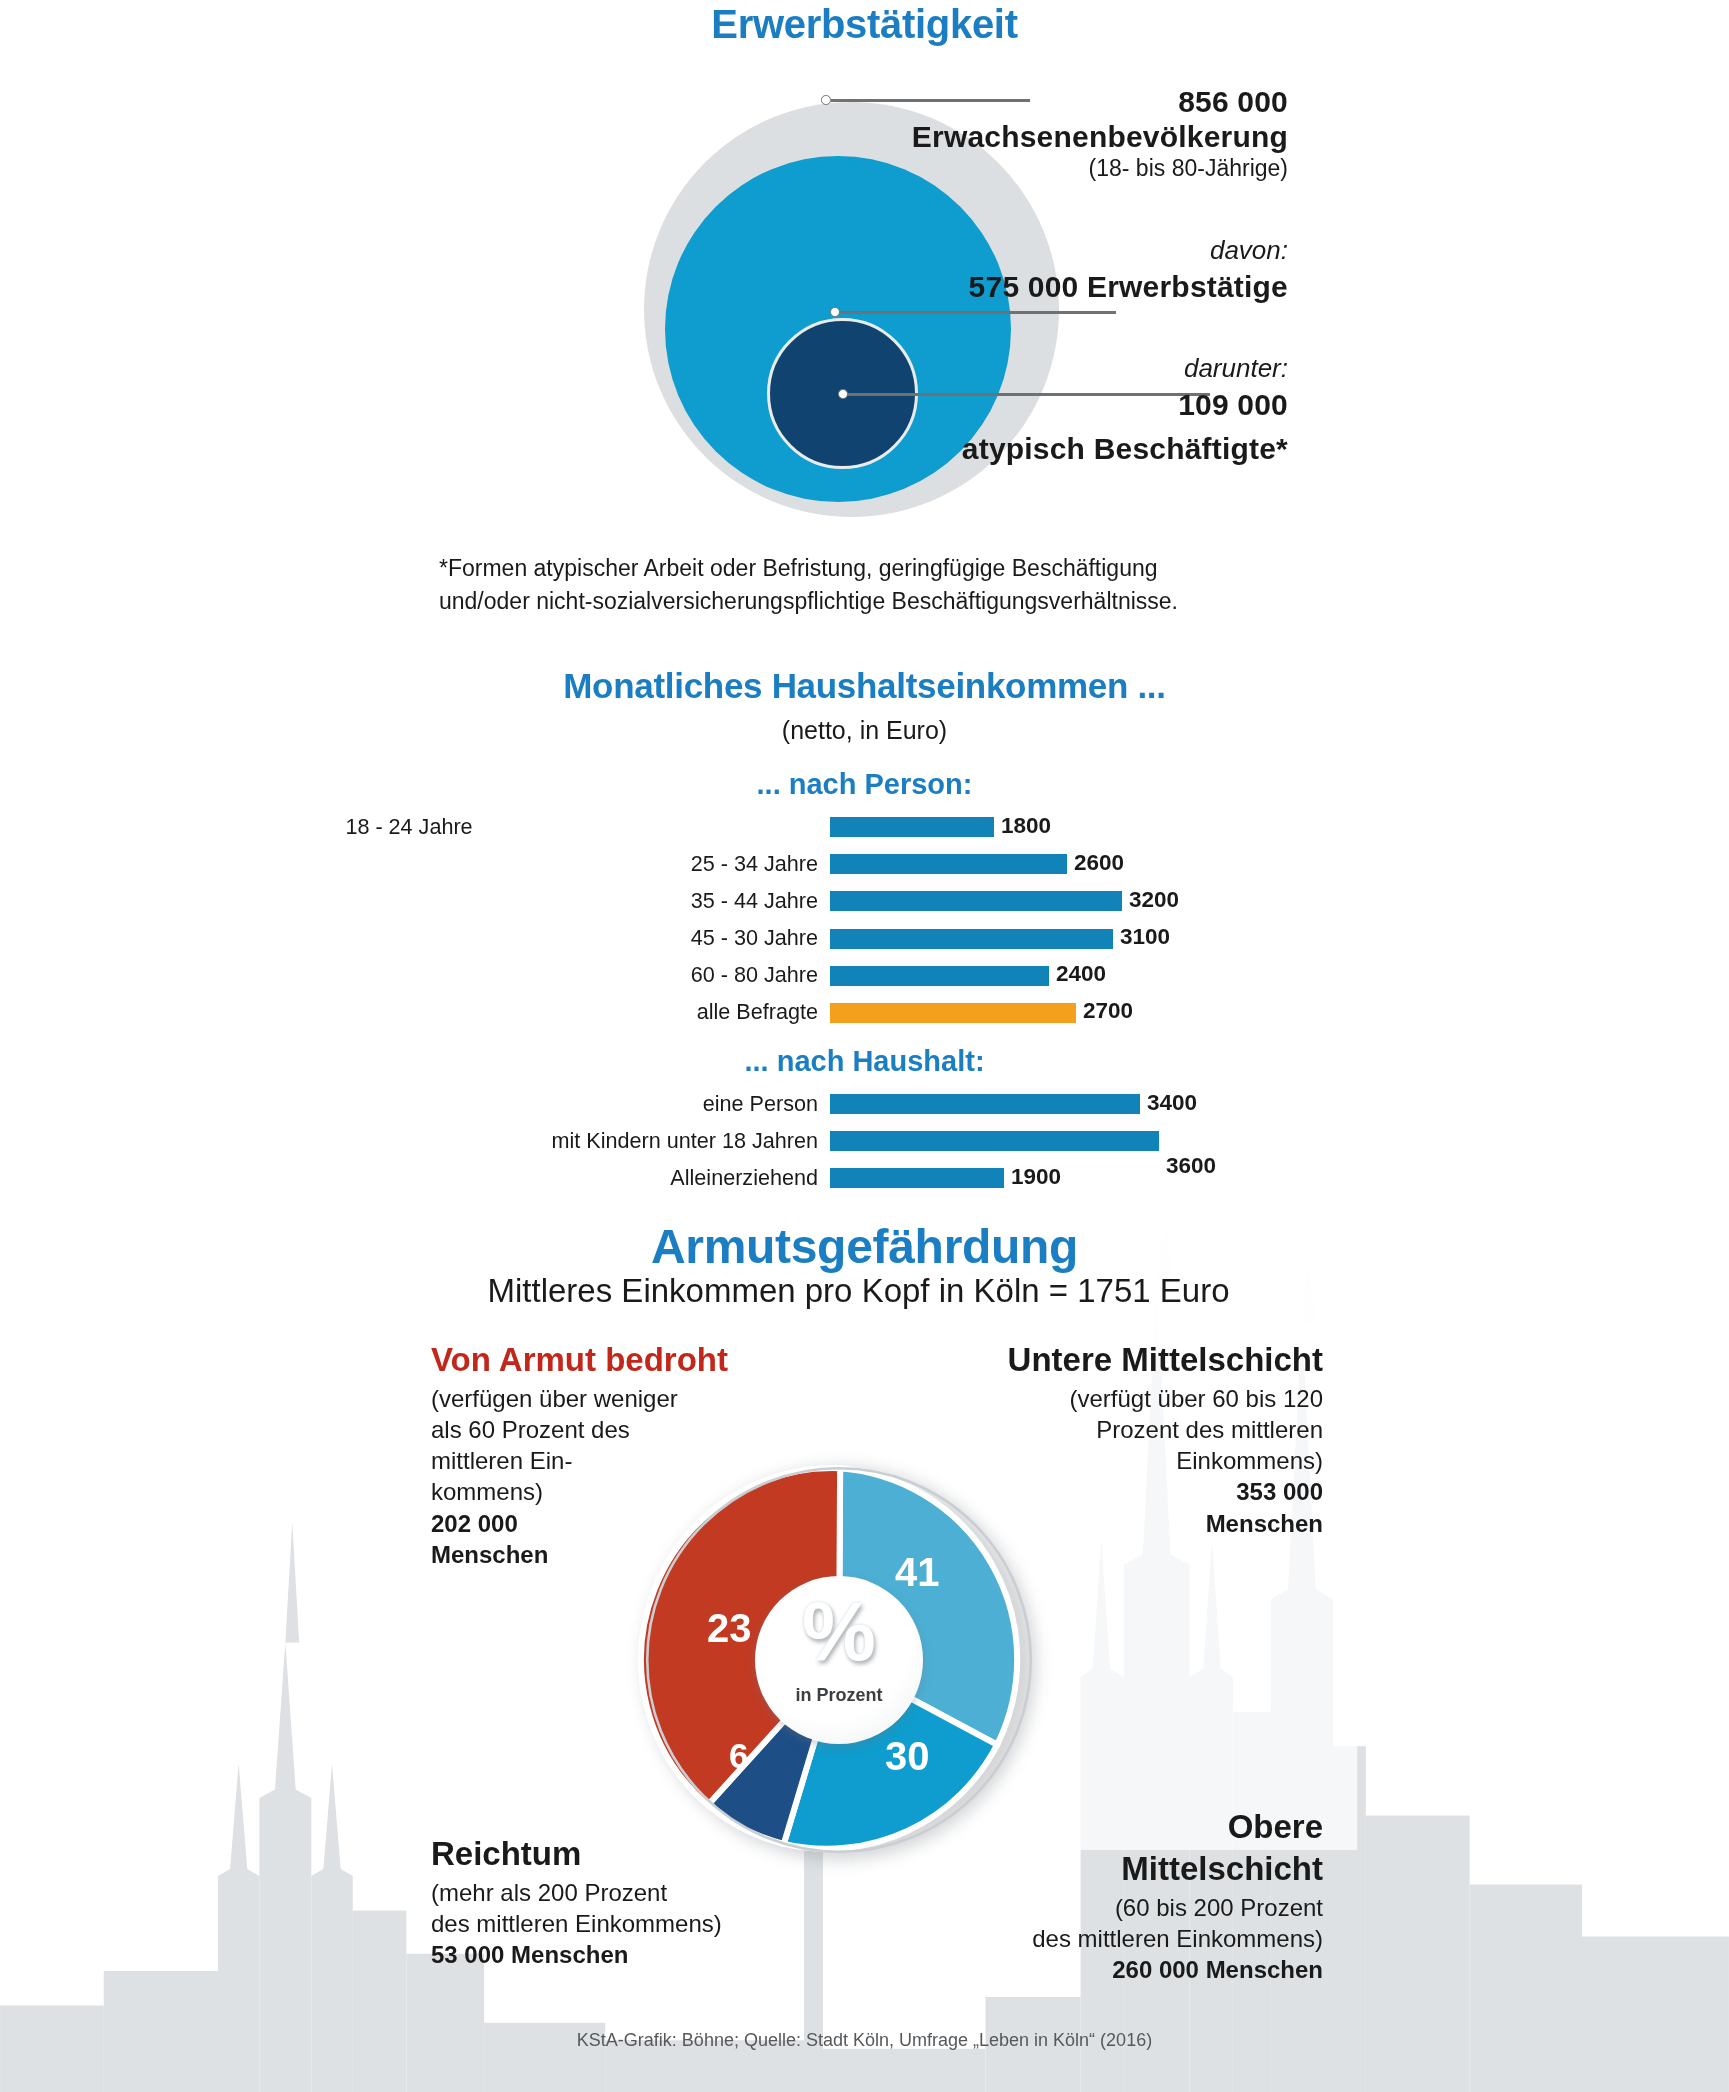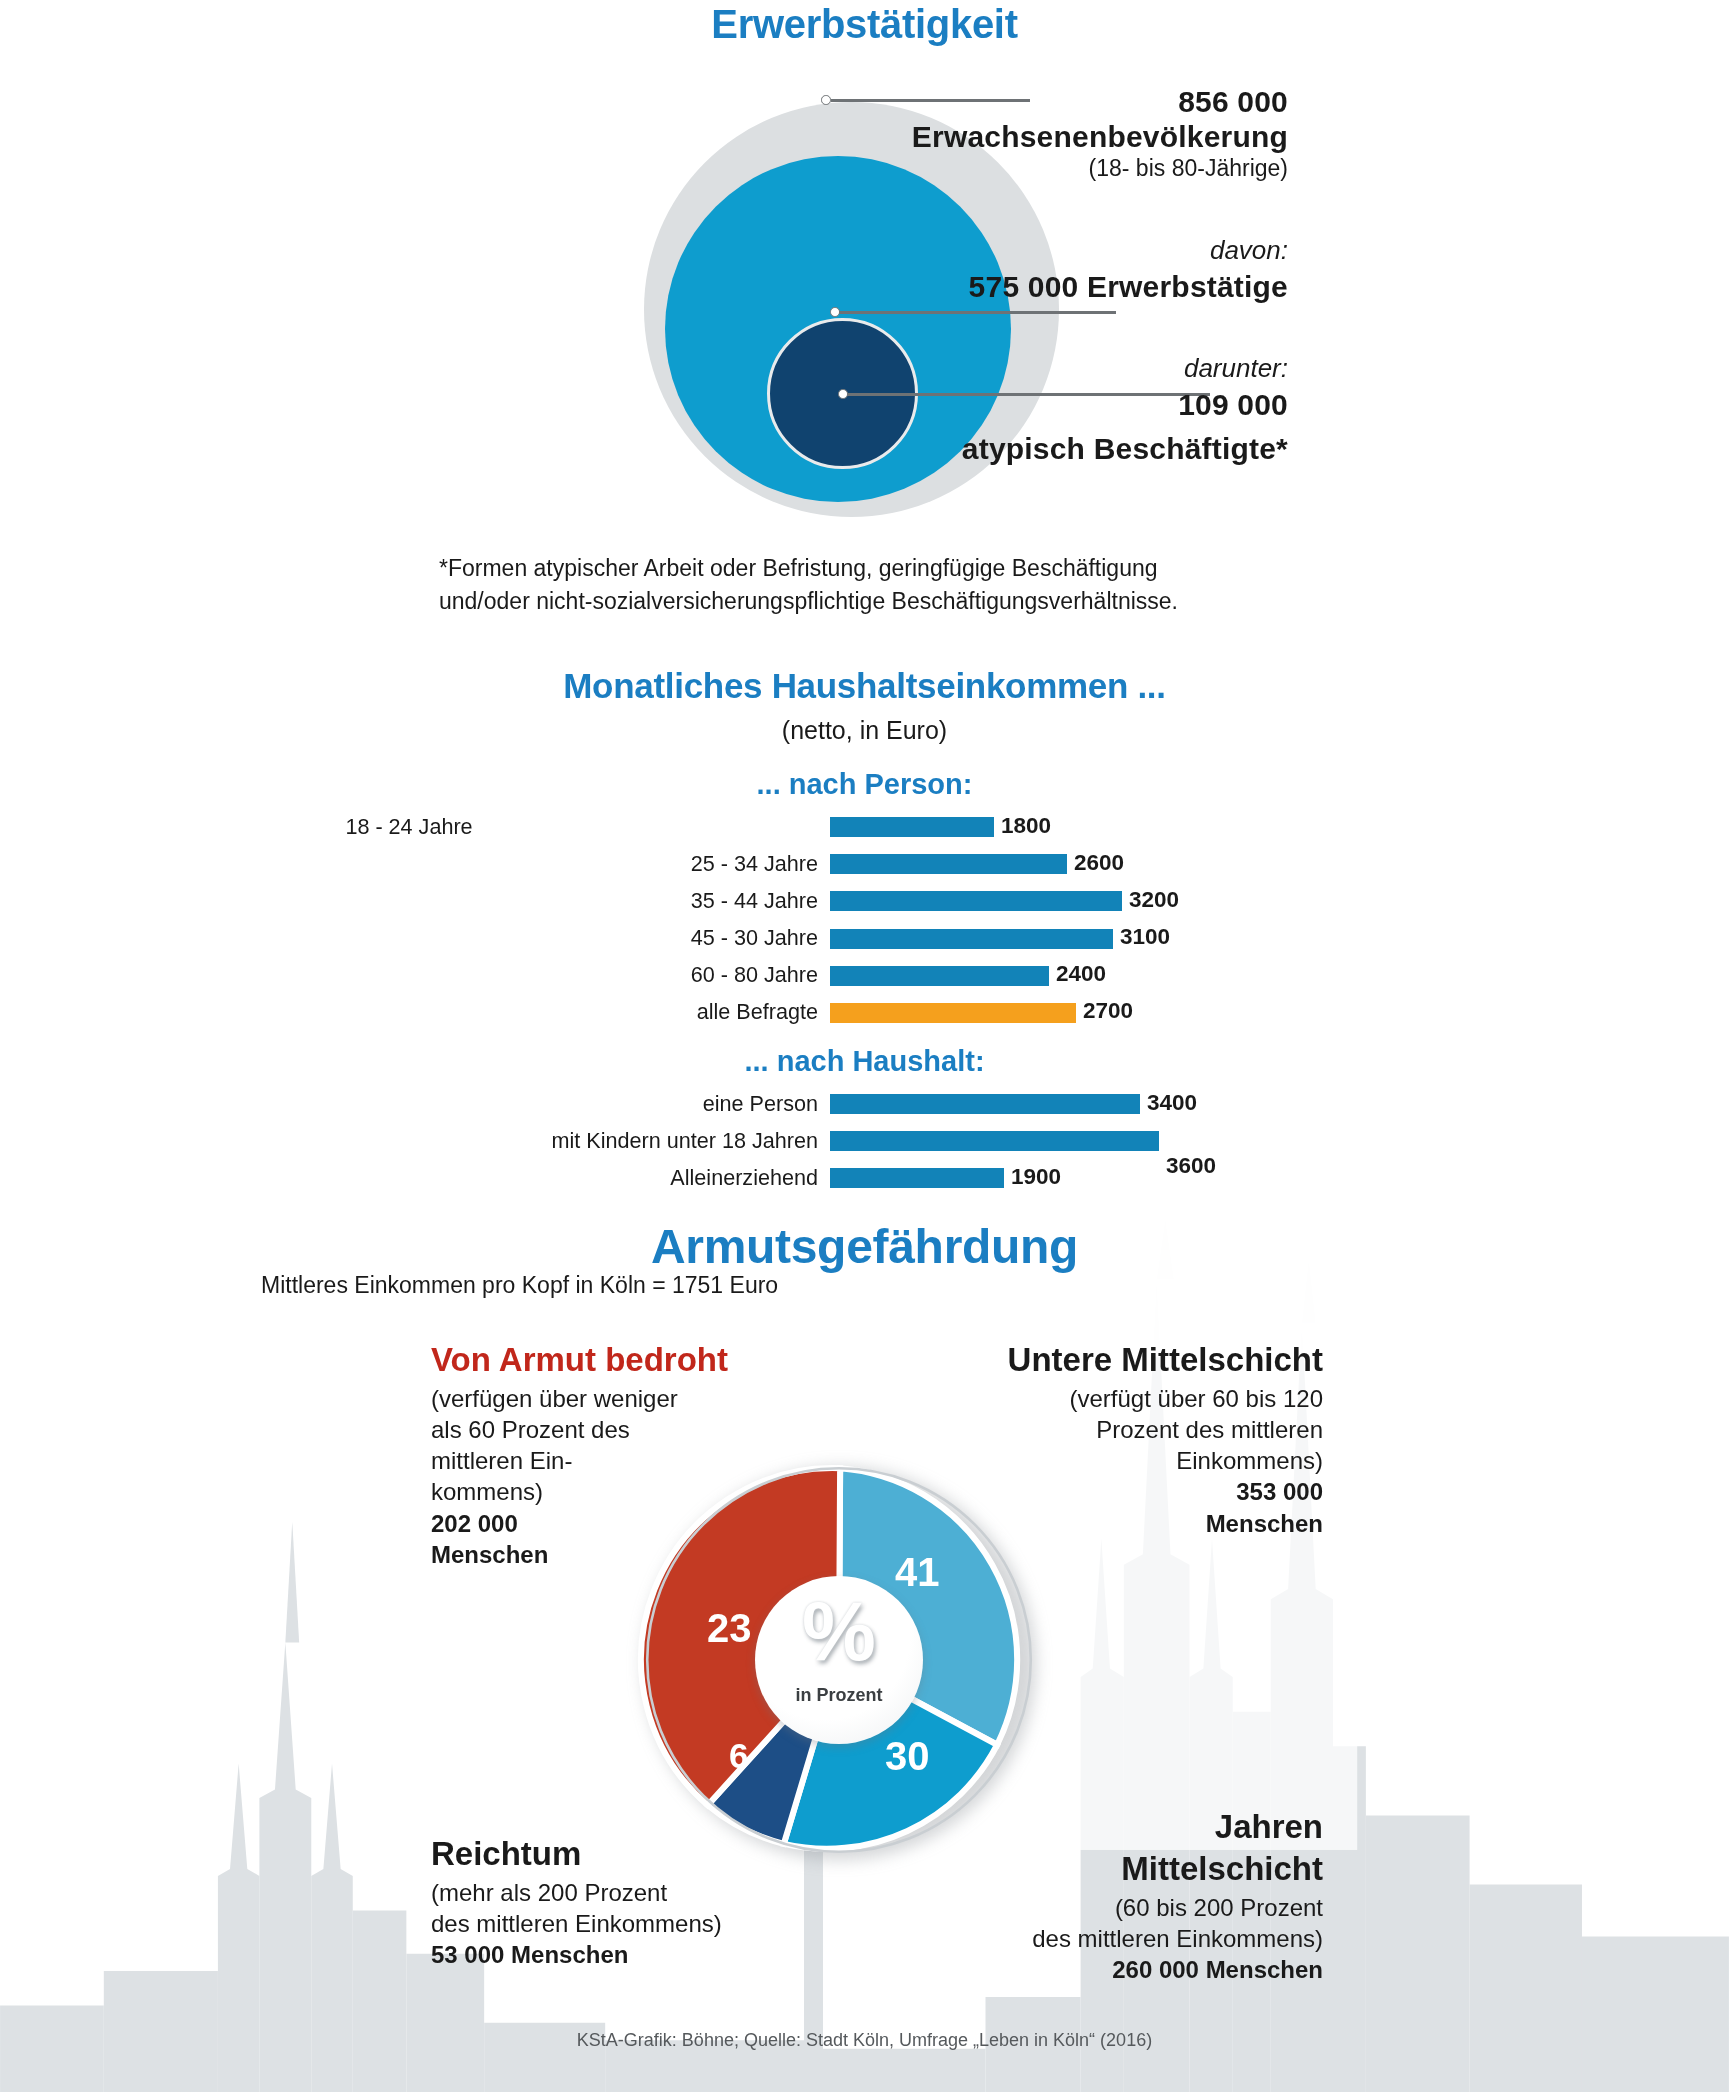--- a/index.html
+++ b/index.html
@@ -58,21 +58,21 @@
   .barrow{position:relative;height:28.5px;margin-bottom:8.6px;}
   .barrow .cat{position:absolute;right:0;top:0.9px;width:0;white-space:nowrap;
     font-size:21.6px;text-align:right;transform:translateX(0px);}
   .barrow .bar{position:absolute;left:0;top:0;height:20px;background:#1283b8;}
   .barrow .bar.accent{background:#f5a01d;}
   .barrow .val{position:absolute;top:0px;font-size:22.5px;font-weight:bold;white-space:nowrap;}
 
   
   #sec-poverty{position:absolute;left:0;top:1211px;width:1729px;height:882px;z-index:3;}
   #title-poverty{position:absolute;left:259px;top:8px;width:1211px;font-size:48px;}
-  #sub-poverty{position:absolute;left:261px;top:61px;width:1211px;font-size:23px;}
+  #sub-poverty{position:absolute;left:253px;top:61px;width:1211px;font-size:33px;text-align:center;}
 
   .blk{position:absolute;line-height:1.30;font-size:24px;}
   .blk .hd{font-size:33px;font-weight:bold;line-height:1.16;margin-bottom:3.5px;}
   .blk .hd.red{color:#c1271b;}
   .blk .bold{font-weight:bold;}
 
   #blk-poverty{left:431px;top:130px;width:372px;text-align:left;}
   #blk-lower{left:943px;top:130px;width:380px;text-align:right;}
   #blk-wealth{left:431px;top:624px;width:415px;text-align:left;}
   #blk-upper{left:917px;top:597px;width:406px;text-align:right;}
@@ -282,21 +282,21 @@
     </div>
 
     <div class="blk" id="blk-wealth">
       <div class="hd">Reichtum</div>
       <div>(mehr als 200 Prozent</div>
       <div>des mittleren Einkommens)</div>
       <div class="bold">53 000 Menschen</div>
     </div>
 
     <div class="blk" id="blk-upper">
-      <div class="hd">Jahren</div>
+      <div class="hd">Obere</div>
       <div class="hd">Mittelschicht</div>
       <div>(60 bis 200 Prozent</div>
       <div>des mittleren Einkommens)</div>
       <div class="bold">260 000 Menschen</div>
     </div>
   </div>
 
   <div id="credit">KStA-Grafik: Böhne; Quelle: Stadt Köln, Umfrage „Leben in Köln“ (2016)</div>
 </div>
 

